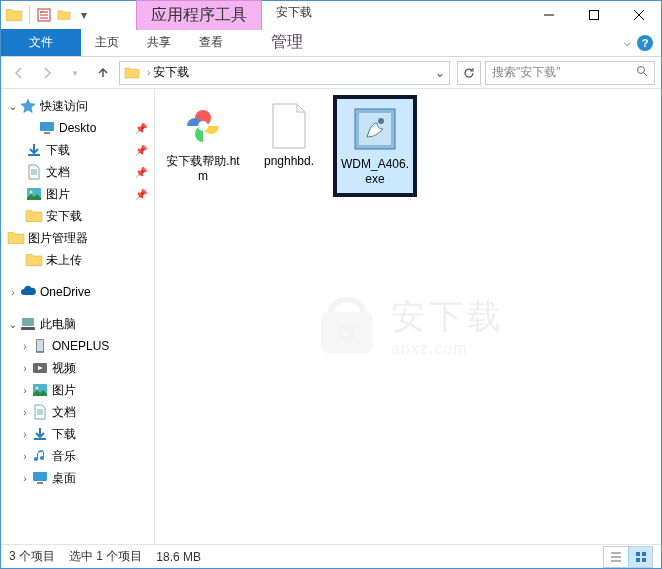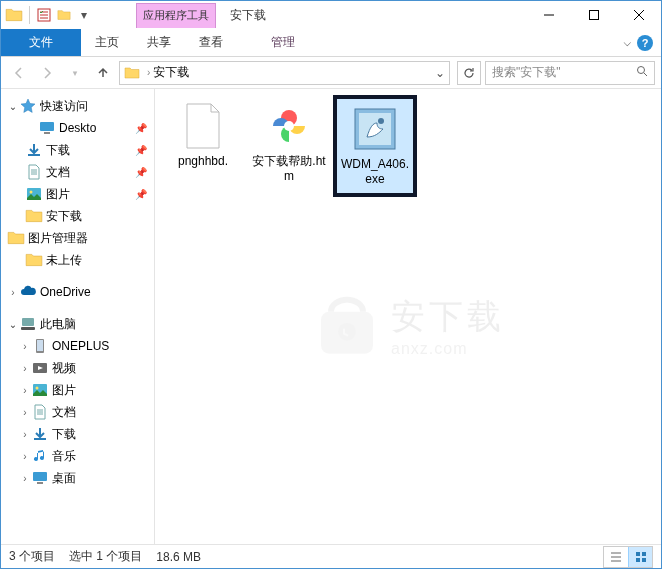--- a/index.html
+++ b/index.html
@@ -6,31 +6,31 @@
 body { font-family: "Segoe UI", "Microsoft YaHei", sans-serif; font-size: 12px; background: #fff; overflow: hidden; }
 .window { width: 662px; height: 569px; border: 1px solid #4891d0; display: flex; flex-direction: column; position: relative; }
 
 
 .titlebar { height: 28px; display: flex; align-items: center; background: #fff; }
 .qat { display: flex; align-items: center; gap: 4px; padding: 0 4px; }
 .folder-qat { width: 18px; height: 18px; display: flex; align-items: center; justify-content: center; }
 .qat-ico { width: 16px; height: 16px; display:flex; align-items:center; justify-content:center; }
 .qat-sep { width: 1px; height: 18px; background: #d0d0d0; margin: 0 2px; }
 .titlebar-tabs { display: flex; margin-left: 40px; }
-.ctx-tab { padding: 4px 6px; font-size: 11px; background: #f4b4f2; border:1px solid #d48fd4; border-bottom:none; color:#333; }
+.ctx-tab { padding: 4px 14px; font-size: 16px; background: #f4b4f2; border:1px solid #d48fd4; border-bottom:none; color:#333; }
 .title-tab { padding: 4px 14px; font-size: 12px; color:#333; }
 .winctrls { margin-left: auto; display: flex; }
 .winbtn { width: 45px; height: 28px; display: flex; align-items: center; justify-content: center; cursor: pointer; }
 .winbtn svg { width: 10px; height: 10px; }
 
 
 .ribbon-row { height: 28px; display: flex; align-items: center; border-bottom: 1px solid #d8d8d8; position: relative; }
 .file-tab { background: #1979ca; color: #fff; padding: 0 28px; height: 100%; display: flex; align-items: center; font-size: 12px; }
 .rtab { padding: 0 14px; height: 100%; display: flex; align-items: center; font-size: 12px; color:#333; cursor: pointer; }
-.ctx-tab-lower { padding: 0 18px; height:100%; display:flex; align-items:center; font-size:12px; color:#5a3a5a; }
+.ctx-tab-lower { padding: 0 18px; height:100%; display:flex; align-items:center; font-size:16px; color:#5a3a5a; }
 .rib-right { margin-left:auto; display:flex; align-items:center; gap:6px; padding-right:8px; }
 .help-ico { width:16px; height:16px; border-radius:50%; background:#2a8dd4; color:#fff; display:flex; align-items:center; justify-content:center; font-size:11px; font-weight:bold; }
 
 
 .addrbar { height: 32px; display:flex; align-items:center; padding: 3px 6px; gap:4px; border-bottom:1px solid #e4e4e4; }
 .navbtn { width:24px; height:24px; display:flex; align-items:center; justify-content:center; cursor:pointer; color:#666; }
 .navbtn.dis { color:#bbb; }
 .breadcrumb { flex:1; height:24px; border:1px solid #ccc; display:flex; align-items:center; padding:0 4px; background:#fff; }
 .bc-folder { width:16px; height:16px; margin-right:4px; }
 .bc-sep { color:#888; margin:0 3px; font-size:10px; }
@@ -341,40 +341,40 @@
             </svg>
           </span>
           <span class="nav-label">桌面</span>
         </div>
     </div>
 
     <div class="content">
       <div class="items">
         <div class="item">
           <div class="item-icon">
-              <svg width="40" height="48" viewBox="0 0 40 48">
-                <path d="M4 2h24l8 8v36H4z" fill="#fff" stroke="#bbb"></path>
-                <path d="M28 2v8h8" fill="none" stroke="#bbb"></path>
-              </svg>
-            </div>
-          <div class="item-label">pnghhbd.</div>
-        </div>
-        <div class="item">
-          <div class="item-icon">
               <svg width="44" height="44" viewBox="0 0 44 44">
                 <circle cx="22" cy="22" r="8" fill="#fff"></circle>
                 <path d="M22 6a8 8 0 010 16 8 8 0 010-16" fill="#ff5a5a" transform="rotate(0 22 22)"></path>
                 <path d="M22 6a8 8 0 010 16" fill="#ffd24a" transform="rotate(90 22 22)"></path>
                 <path d="M22 6a8 8 0 010 16" fill="#4ad46a" transform="rotate(180 22 22)"></path>
                 <path d="M22 6a8 8 0 010 16" fill="#4a8ad4" transform="rotate(270 22 22)"></path>
                 <circle cx="22" cy="22" r="5" fill="#fff"></circle>
               </svg>
             </div>
           <div class="item-label">安下载帮助.htm</div>
         </div>
+        <div class="item">
+          <div class="item-icon">
+              <svg width="40" height="48" viewBox="0 0 40 48">
+                <path d="M4 2h24l8 8v36H4z" fill="#fff" stroke="#bbb"></path>
+                <path d="M28 2v8h8" fill="none" stroke="#bbb"></path>
+              </svg>
+            </div>
+          <div class="item-label">pnghhbd.</div>
+        </div>
         <div class="item selected">
           <div class="item-icon">
               <svg width="44" height="44" viewBox="0 0 44 44">
                 <rect x="2" y="2" width="40" height="40" fill="#8abce0" stroke="#4a7aa0"></rect>
                 <rect x="6" y="6" width="32" height="32" fill="#c8e4f4"></rect>
                 <path d="M14 30c3-10 6-14 10-14 0 4 2 6 6 6-4 4-8 8-16 8z" fill="#fff" stroke="#4a7aa0"></path>
                 <circle cx="28" cy="14" r="3" fill="#4a7aa0"></circle>
               </svg>
             </div>
           <div class="item-label">WDM_A406.exe</div>

